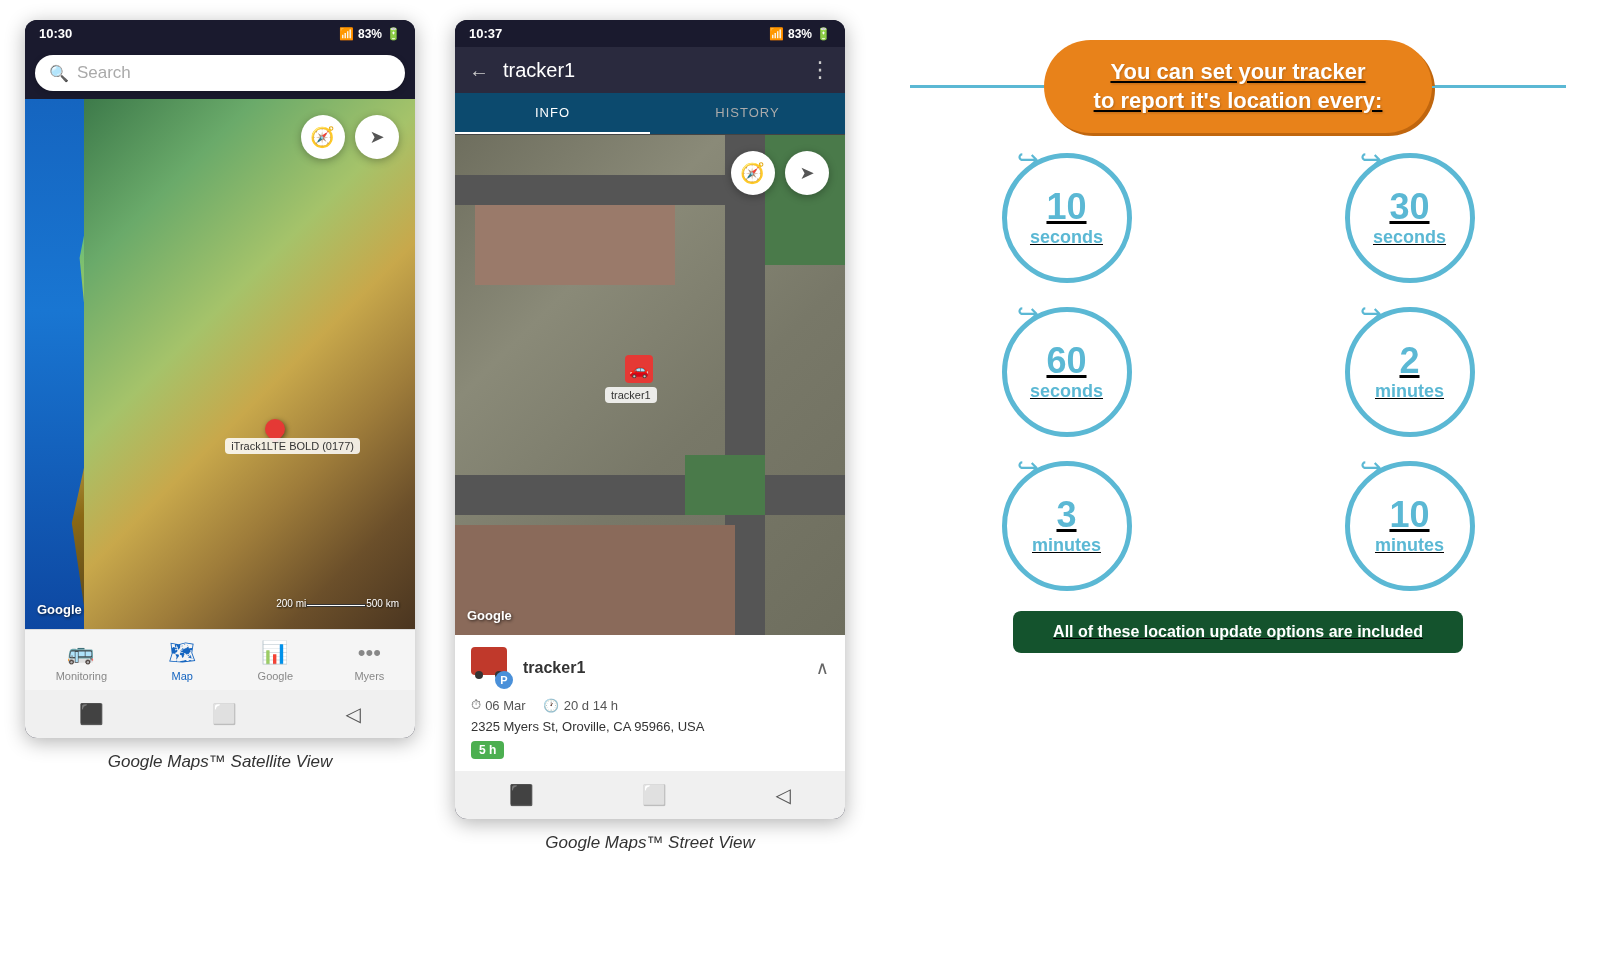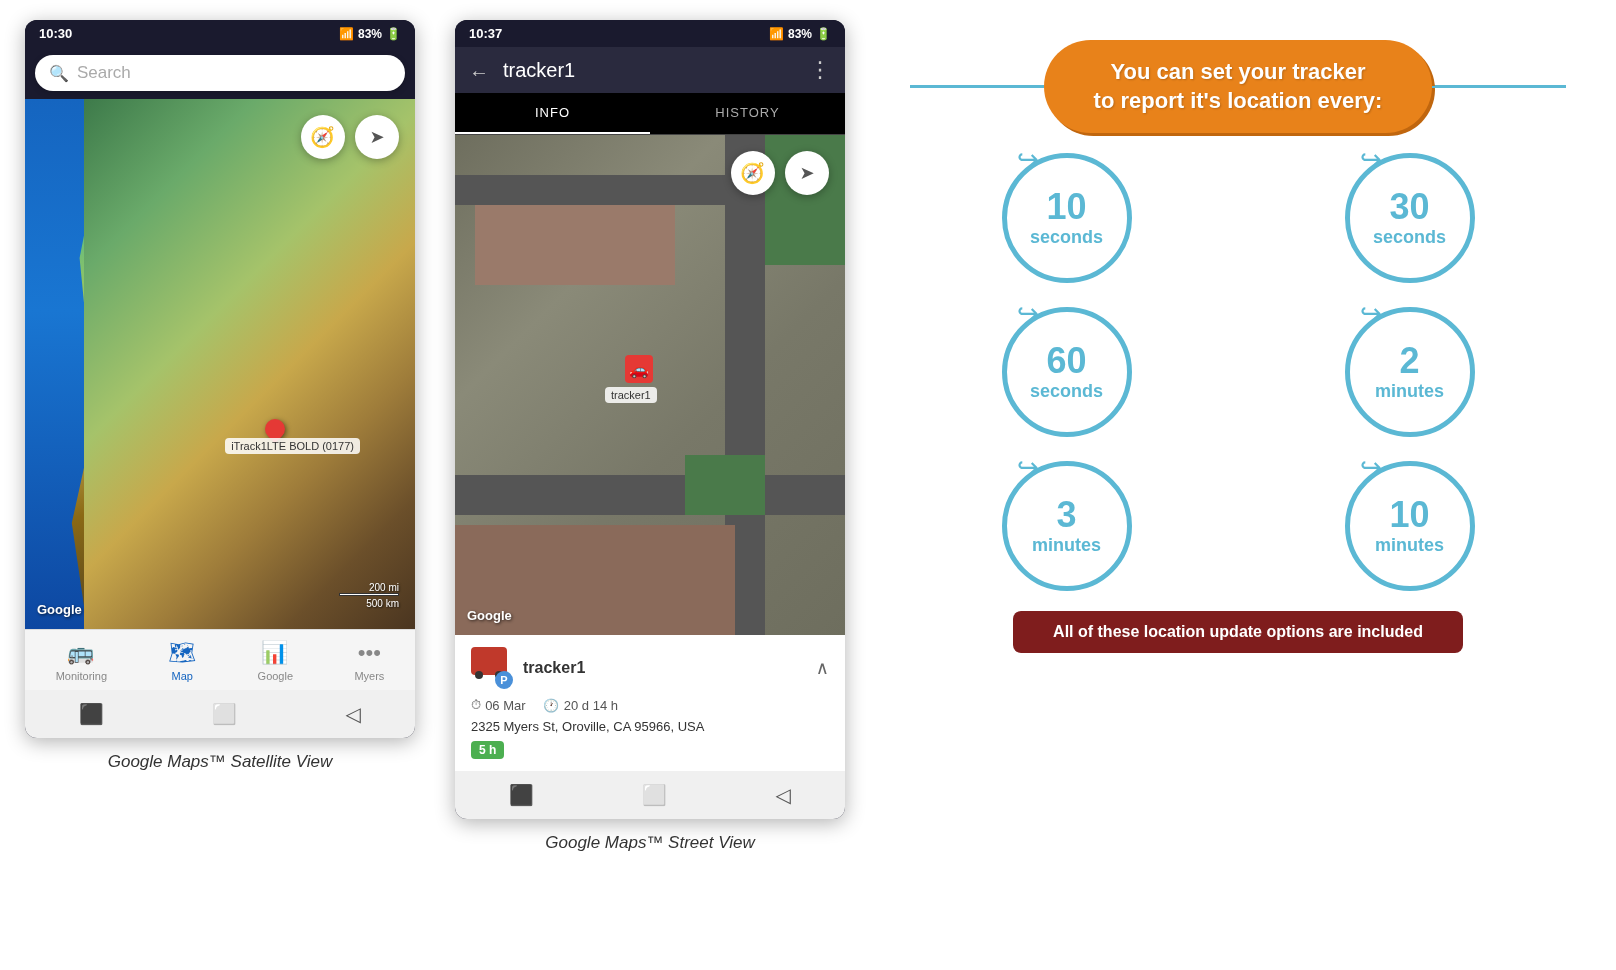--- a/index.html
+++ b/index.html
@@ -160,21 +160,21 @@
       color: #fff;
       font-size: 13px;
       font-weight: bold;
       text-shadow: 1px 1px 3px rgba(0,0,0,0.7);
     }
     .phone1 .scale-bar {
       position: absolute;
       bottom: 20px;
       right: 16px;
       display: flex;
-      flex-direction: column;
+      flex-direction: row;
       align-items: flex-end;
       font-size: 10px;
       color: #fff;
       text-shadow: 1px 1px 2px rgba(0,0,0,0.8);
     }
     .phone1 .scale-line {
       width: 60px;
       height: 3px;
       background: #fff;
       border: 1px solid #333;
@@ -230,21 +230,21 @@
       color: #fff;
       font-size: 20px;
       font-weight: 500;
     }
     .phone2 .more-icon {
       color: #ccc;
       font-size: 22px;
     }
     .phone2 .tabs-row {
       display: flex;
-      background: #000000;
+      background: #0c4a6e;
       border-bottom: 1px solid #444;
     }
     .phone2 .tab {
       flex: 1;
       text-align: center;
       padding: 12px 0;
       color: #aaa;
       font-size: 13px;
       letter-spacing: 1px;
     }
@@ -458,20 +458,21 @@
     
     .info-graphic {
       flex: 1;
       display: flex;
       flex-direction: column;
       align-items: center;
       justify-content: center;
       padding: 20px 30px;
       gap: 20px;
       min-width: 550px;
+      text-decoration: underline;
     }
     .headline-box {
       background: #e8821a;
       border-radius: 50px;
       padding: 18px 50px;
       text-align: center;
       position: relative;
       box-shadow: 3px 3px 0 #c0660e;
     }
     .headline-box::before, .headline-box::after {
@@ -527,21 +528,21 @@
       color: #5bb8d4;
       line-height: 1;
     }
     .interval-unit {
       font-size: 18px;
       font-weight: 700;
       color: #5bb8d4;
       margin-top: 2px;
     }
     .no-fees-box {
-      background: #7f1d1d;
+      background: #14532d;
       border-radius: 8px;
       padding: 12px 40px;
       text-align: center;
     }
     .no-fees-text {
       color: #fff;
       font-size: 16px;
       font-weight: 600;
     }
     .no-fees-big {

